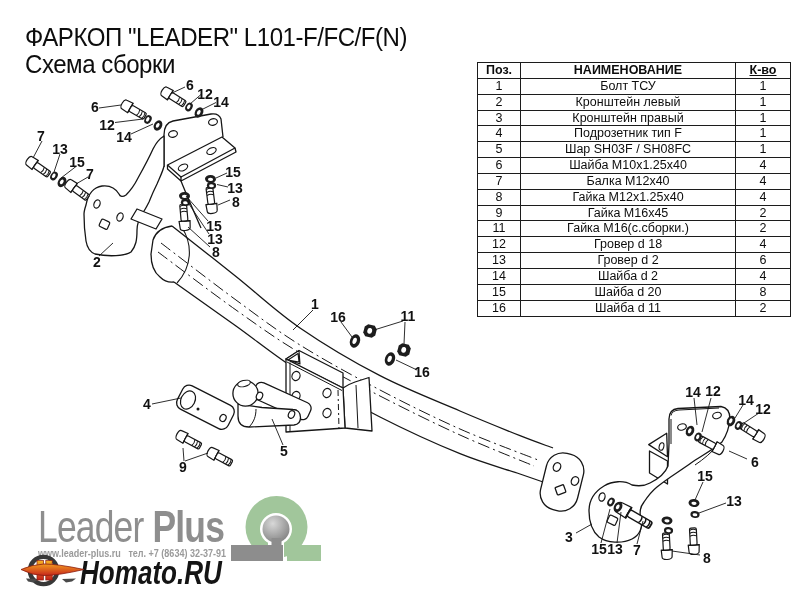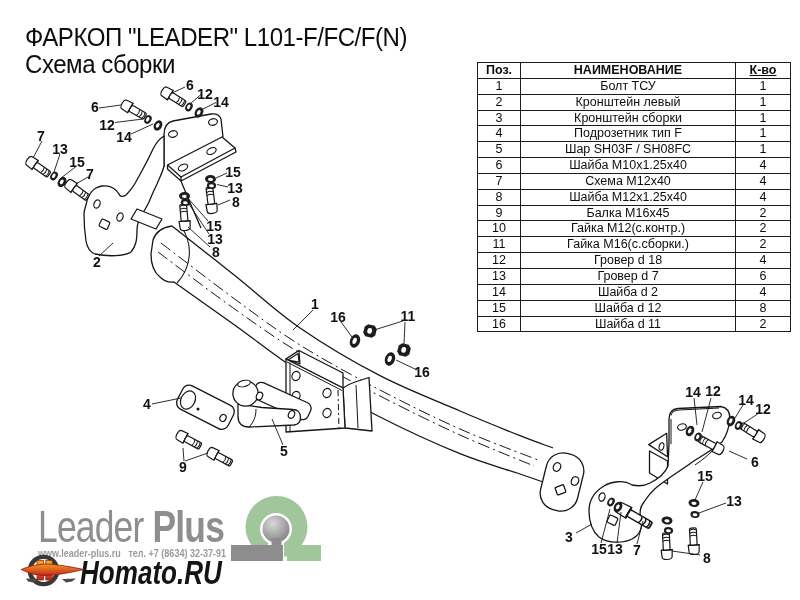--- a/index.html
+++ b/index.html
@@ -34,81 +34,76 @@
           <td>Болт ТСУ</td>
           <td>1</td>
         </tr>
 <tr>
           <td>2</td>
           <td>Кронштейн левый</td>
           <td>1</td>
         </tr>
 <tr>
           <td>3</td>
-          <td>Кронштейн сборки</td>
+          <td>Кронштейн правый</td>
           <td>1</td>
         </tr>
 <tr>
           <td>4</td>
           <td>Подрозетник тип F</td>
           <td>1</td>
         </tr>
 <tr>
           <td>5</td>
           <td>Шар  SH03F / SH08FC</td>
           <td>1</td>
         </tr>
 <tr>
           <td>6</td>
           <td>Шайба М10х1.25х40</td>
           <td>4</td>
         </tr>
 <tr>
           <td>7</td>
-          <td>Схема М12х40</td>
+          <td>Балка М12х40</td>
           <td>4</td>
         </tr>
 <tr>
           <td>8</td>
-          <td>Шайба М12х1.25х40</td>
+          <td>Гайка М12х1.25х40</td>
           <td>4</td>
         </tr>
 <tr>
           <td>9</td>
-          <td>Балка М16х45</td>
-          <td>2</td>
-        </tr>
-<tr>
-          <td>10</td>
-          <td>Гайка М12(с.контр.)</td>
+          <td>Гайка М16х45</td>
           <td>2</td>
         </tr>
 <tr>
           <td>11</td>
           <td>Гайка М16(с.сборки.)</td>
           <td>2</td>
         </tr>
 <tr>
           <td>12</td>
           <td>Гровер d 18</td>
           <td>4</td>
         </tr>
 <tr>
           <td>13</td>
-          <td>Гровер d 7</td>
+          <td>Гровер d 2</td>
           <td>6</td>
         </tr>
 <tr>
           <td>14</td>
           <td>Шайба d 2</td>
           <td>4</td>
         </tr>
 <tr>
           <td>15</td>
-          <td>Шайба d 12</td>
+          <td>Шайба d 20</td>
           <td>8</td>
         </tr>
 <tr>
           <td>16</td>
           <td>Шайба d 11</td>
           <td>2</td>
         </tr>
 </tbody>
     </table>
 

